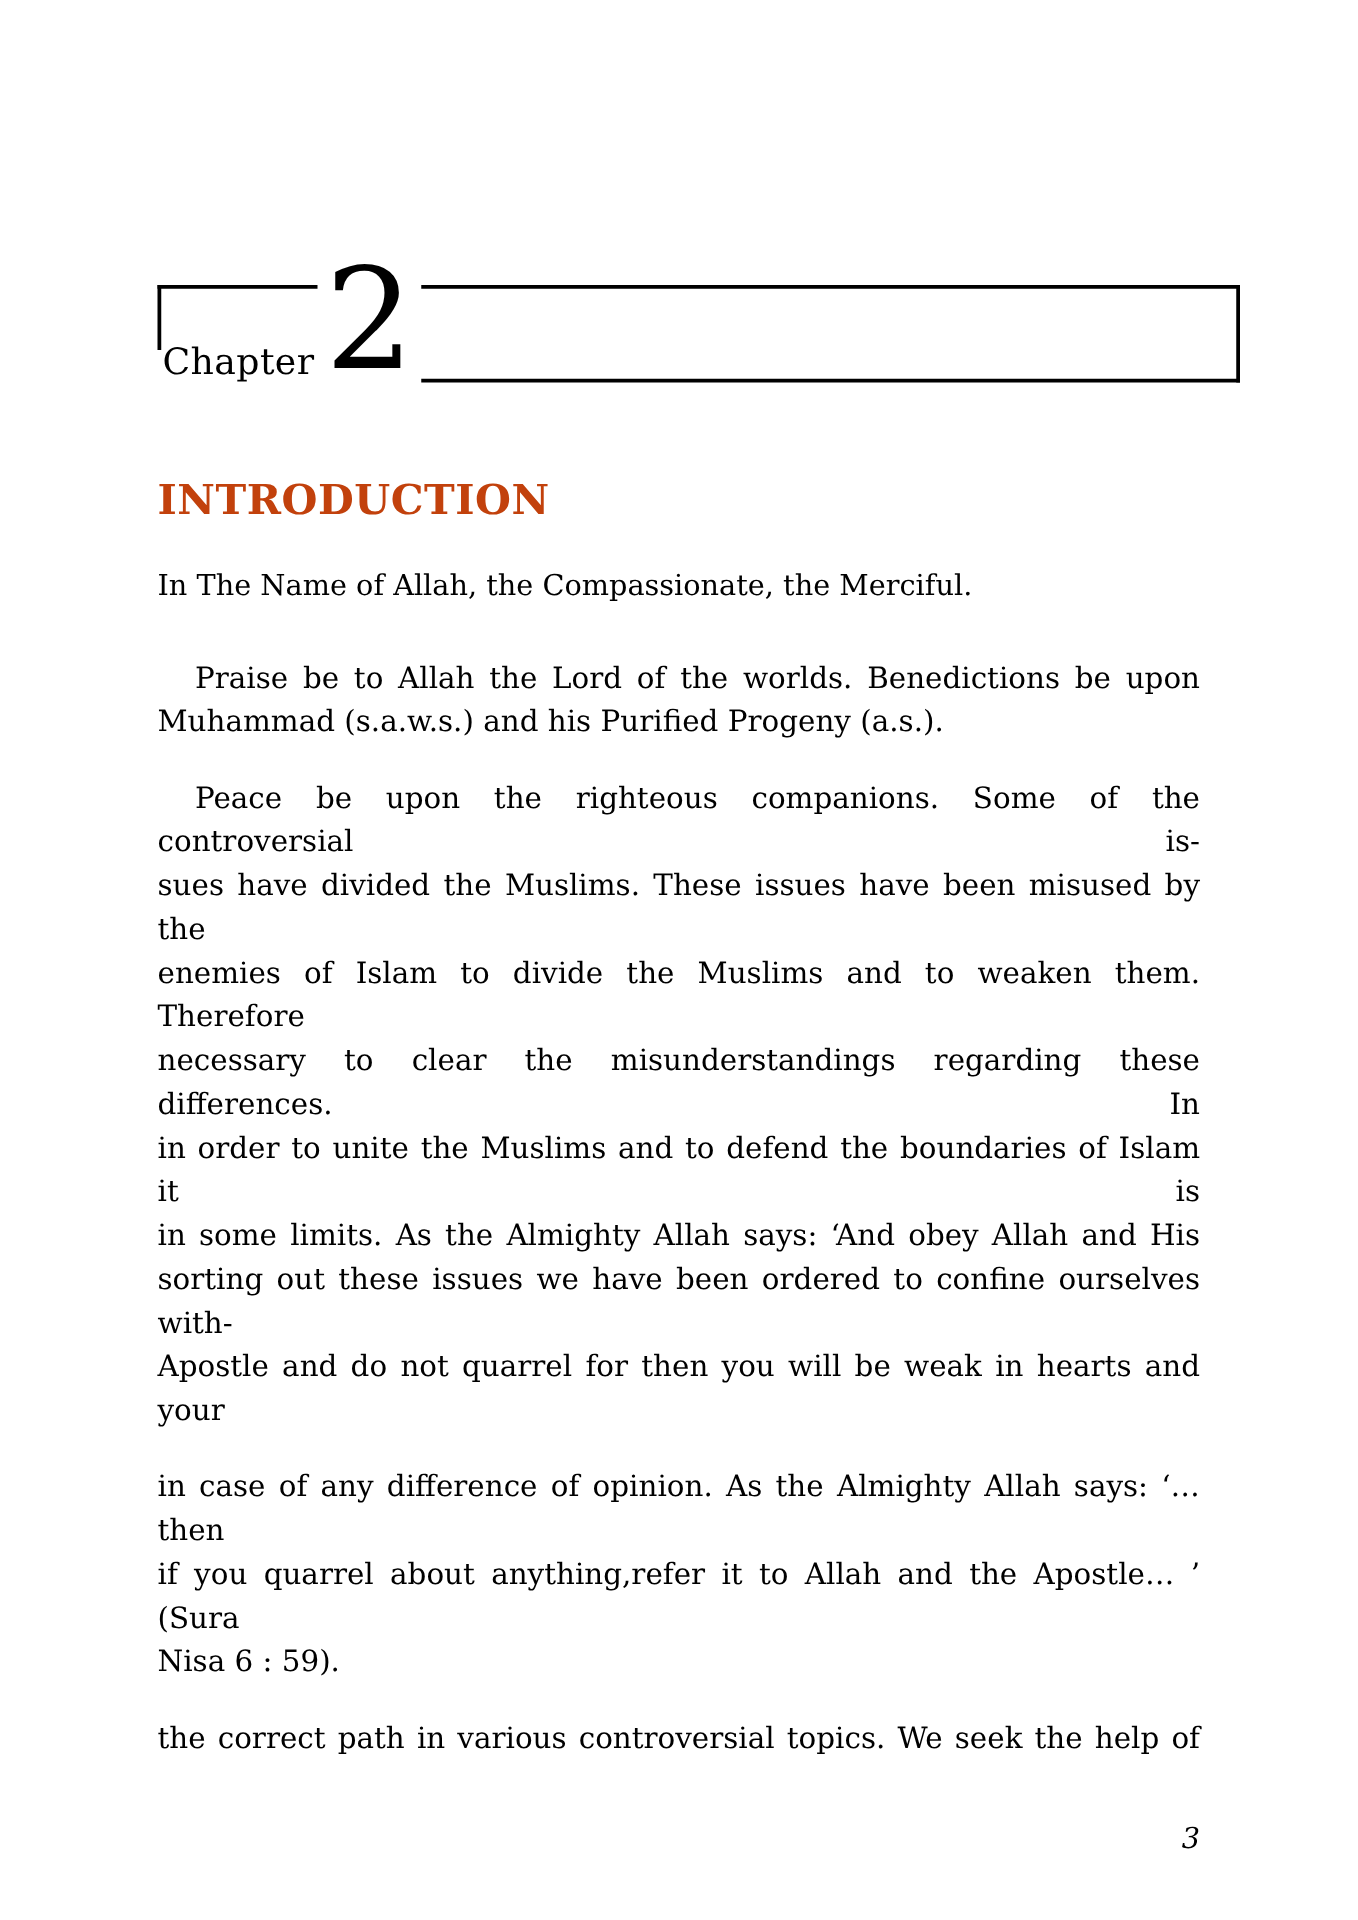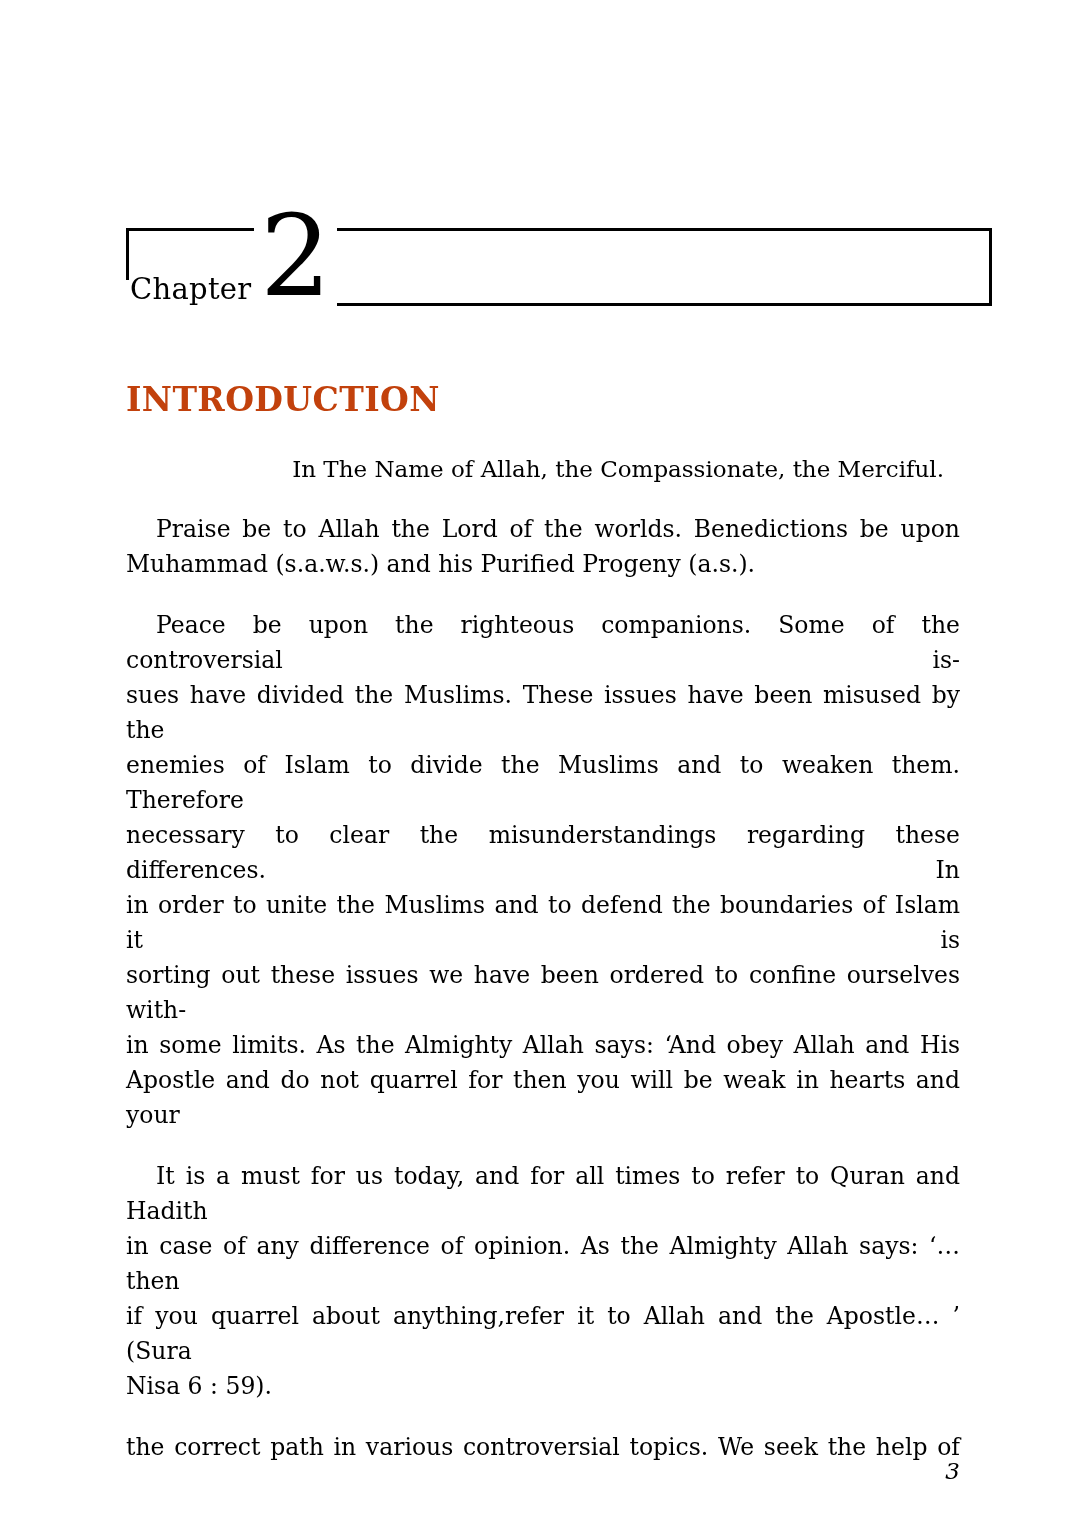--- a/index.html
+++ b/index.html
@@ -119,24 +119,24 @@
 
   
   .body-column {
     position: absolute;
     left: 126px;
     top: 452px;
     width: 834px;
   }
 
   .invocation {
-    text-align: right;
+    text-align: left;
     font-size: 23px;
     line-height: 34px;
-    margin: 0 0 26px 0;
+    margin: 0 0 39px 0;
     padding-right: 16px;
   }
 
   .para {
     margin: 0 0 26px 0;
     font-size: 23.5px;
     line-height: 35px;
     text-align: justify;
     text-justify: inter-word;
   }
@@ -191,27 +191,26 @@
       <span class="ln indent">Praise be to Allah the Lord of the worlds. Benedictions be upon</span>
       <span class="ln last">Muhammad (s.a.w.s.) and his Purified Progeny (a.s.).</span>
     </p>
 
     <p class="para">
       <span class="ln indent">Peace be upon the righteous companions. Some of the controversial is-</span>
       <span class="ln">sues have divided the Muslims. These issues have been misused by the</span>
       <span class="ln">enemies of Islam to divide the Muslims and to weaken them. Therefore</span>
       <span class="ln">necessary to clear the misunderstandings regarding these differences. In</span>
       <span class="ln">in order to unite the Muslims and to defend the boundaries of Islam it is</span>
+      <span class="ln">in some limits. As the Almighty Allah says: ‘And obey Allah and His</span>
       <span class="ln">sorting out these issues we have been ordered to confine ourselves with-</span>
-      <span class="ln">in some limits. As the Almighty Allah says: ‘And obey Allah and His</span>
       <span class="ln">Apostle and do not quarrel for then you will be weak in hearts and your</span>
     </p>
 
     <p class="para">
-      <span class="ln indent">It is a must for us today, and for all times to refer to Quran and Hadith</span>
       <span class="ln">in case of any difference of opinion. As the Almighty Allah says: ‘… then</span>
       <span class="ln">if you quarrel about anything,refer it to Allah and the Apostle… ’ (Sura</span>
       <span class="ln last">Nisa 6 : 59).</span>
     </p>
 
     <p class="para">
       <span class="ln">the correct path in various controversial topics. We seek the help of</span>
 
     </p>
 

